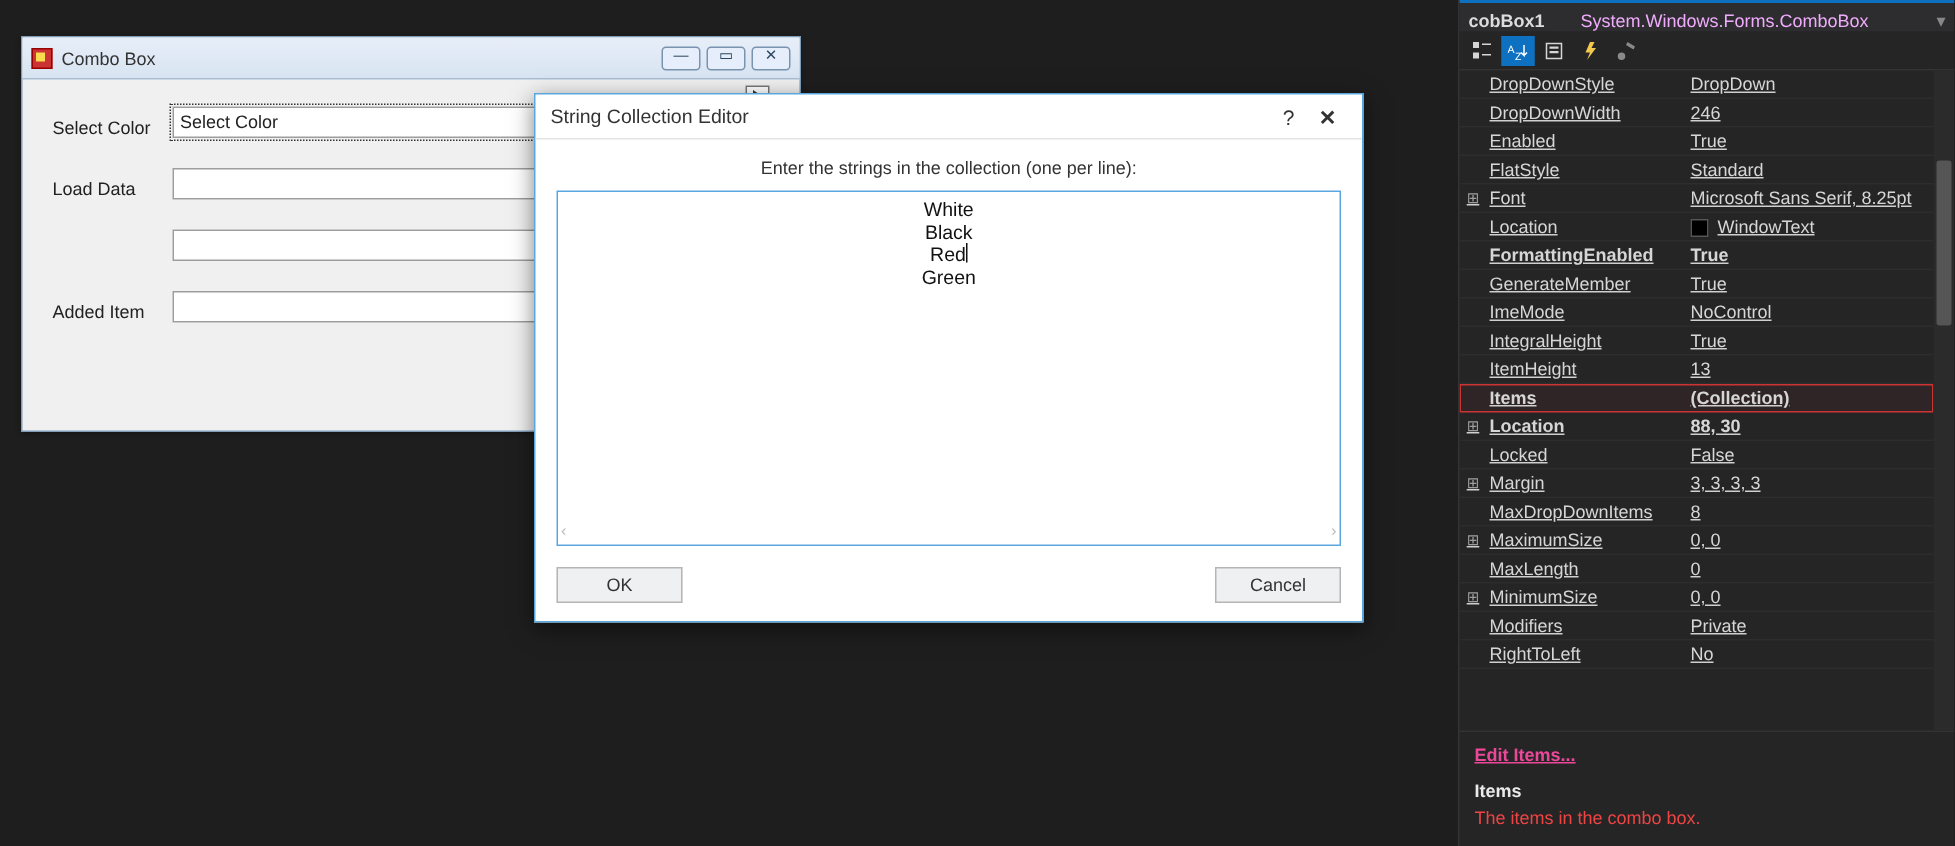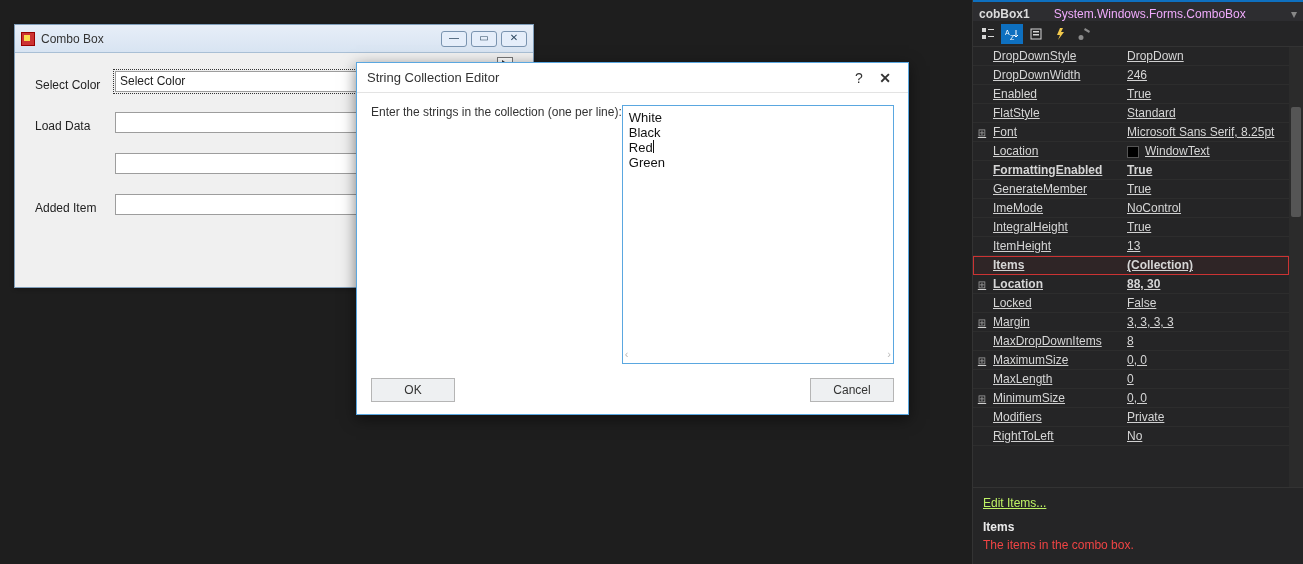--- a/index.html
+++ b/index.html
@@ -66,21 +66,21 @@
     display:flex;
     flex-direction:column;
   }
   .dlg-title{
     height:30px; display:flex; align-items:center; padding:0 10px;
     border-bottom:1px solid #e3e3e3; font-size:13px; color:#333;
   }
   .dlg-title .t{flex:1; font-weight:400;}
   .dlg-title .help{width:26px;text-align:center;font-size:14px;color:#333;cursor:pointer;}
   .dlg-title .close{width:26px;text-align:center;font-size:14px;font-weight:700;color:#333;cursor:pointer;}
-  .dlg-body{padding:12px 14px 6px 14px; display:flex; flex-direction:row; flex:1;}
+  .dlg-body{padding:12px 14px 6px 14px; display:flex; flex-direction:column; flex:1;text-align:center;}
   .dlg-body .prompt{font-size:12px;color:#333;margin-bottom:8px;}
   .editor{
     flex:1;
     border:1px solid #5aa7e0;
     background:#fff;
     padding:4px 6px 18px 6px;
     font-size:13px;
     color:#111;
     white-space:pre;
     line-height:15px;
@@ -124,21 +124,21 @@
   .row{display:flex;height:19px;align-items:center;border-bottom:1px solid #2d2d2d;text-decoration:underline;}
   .row .exp{width:18px;text-align:center;color:#9e9e9e;font-size:10px;cursor:pointer;}
   .row .k{width:136px;color:#d6d6d6;padding-left:2px;}
   .row .v{flex:1;color:#d6d6d6;}
   .row.bold .k,.row.bold .v{font-weight:700;}
   .row.sel{outline:1px solid #c33;outline-offset:-1px;background:#2f2526;}
   .row .swatch{display:inline-block;width:12px;height:12px;background:#000;border:1px solid #555;vertical-align:middle;margin-right:6px;}
   .vscroll{position:absolute;right:0;top:0;bottom:0;width:14px;background:#2b2b2b;}
   .vscroll .thumb{position:absolute;left:2px;right:2px;top:60px;height:110px;background:#555;border-radius:2px;cursor:pointer;}
   .props .editlink{padding:8px 10px 4px 10px; border-top:1px solid #333;}
-  .props .editlink a{color:#bef264;text-decoration:underline;cursor:pointer;}
+  .props .editlink a{color:#ec4899;text-decoration:underline;cursor:pointer;font-weight:bold;}
   .props .desc{padding:6px 10px 12px 10px;}
   .props .desc .dn{font-weight:700;color:#eaeaea;}
   .props .desc .dt{color:#ef4444;margin-top:4px;}
 </style>
 </head>
 <body>
 
 <div class="form-win">
   <div class="form-title">
     <span class="icon-sq"></span>

